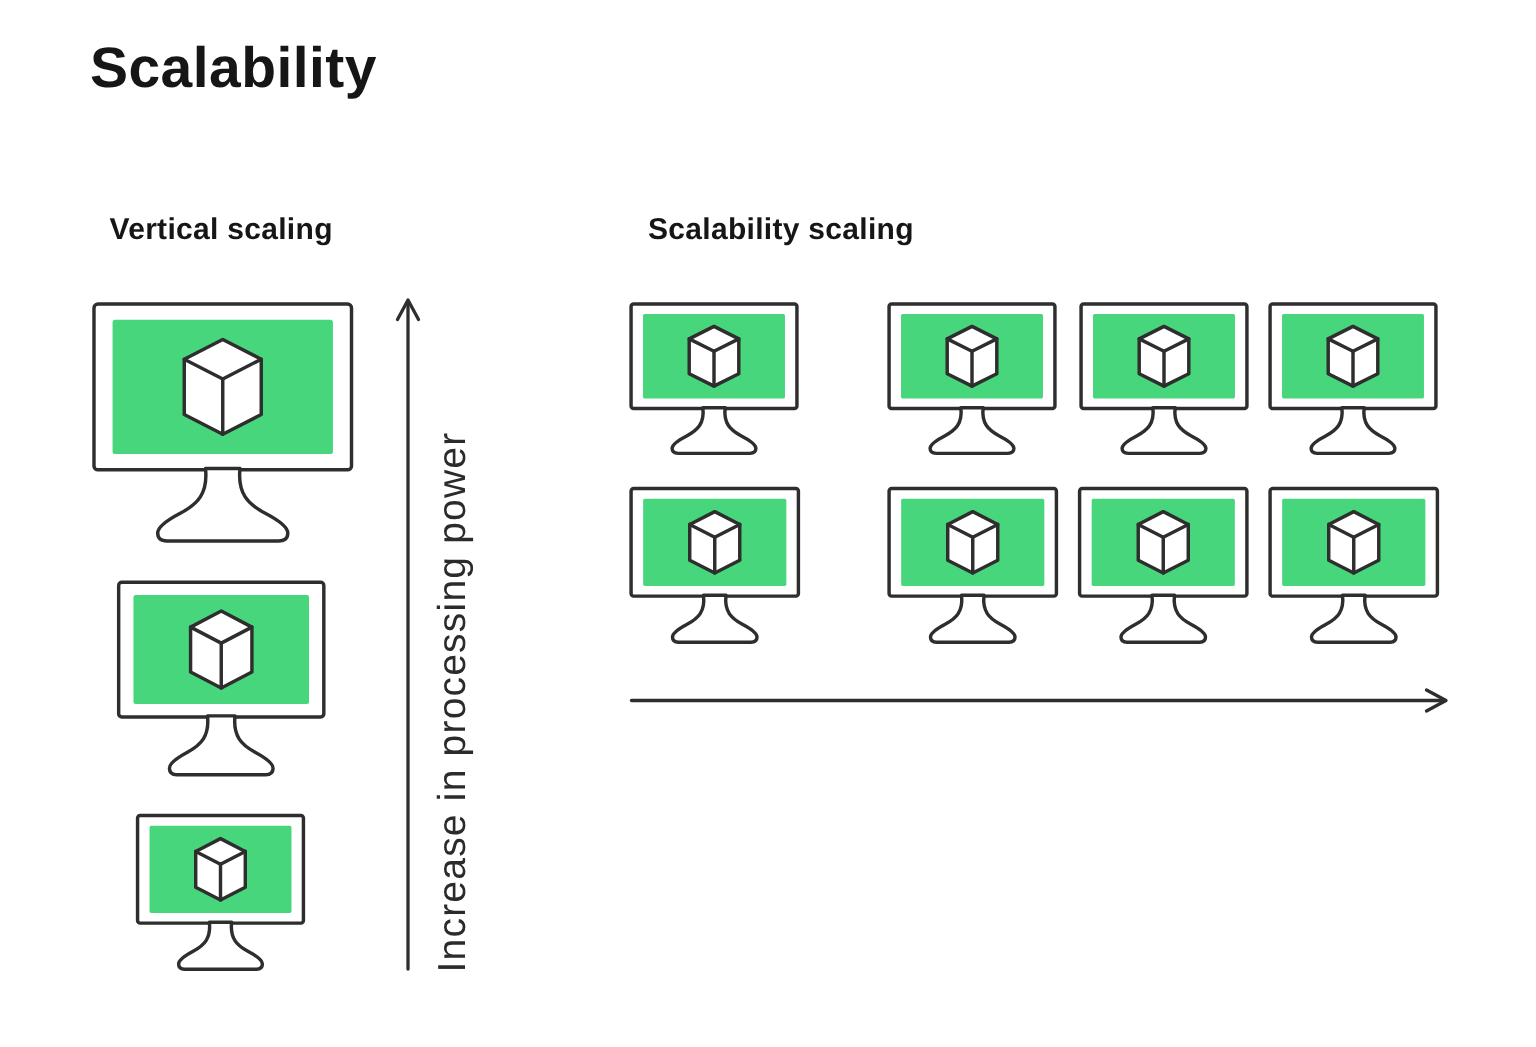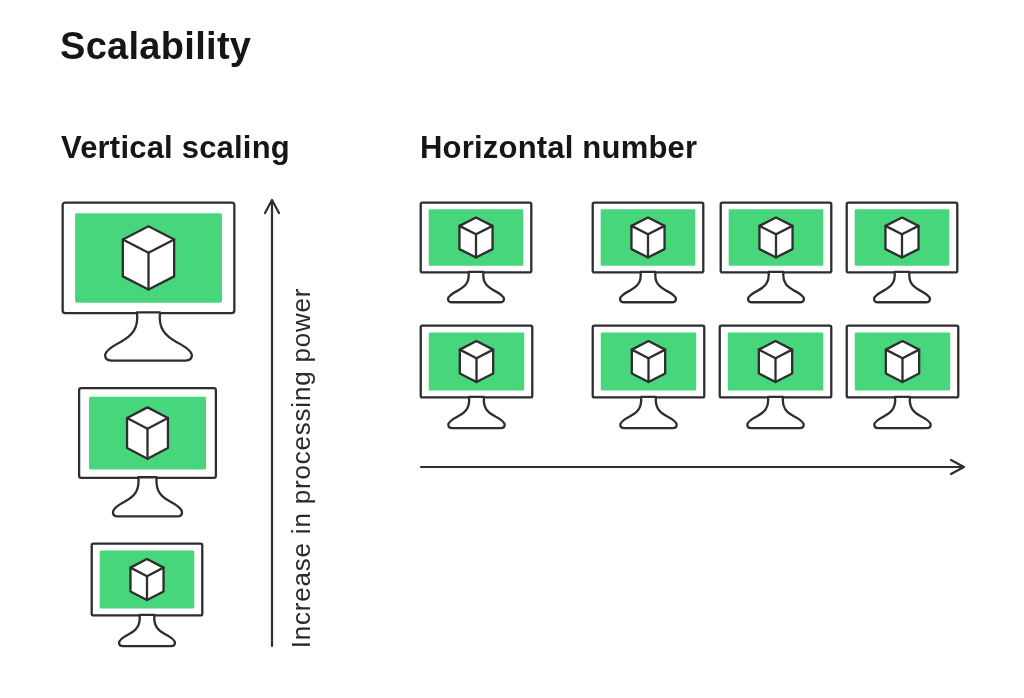--- a/index.html
+++ b/index.html
@@ -11,22 +11,22 @@
     overflow:hidden;
     color:var(--text,#161616);
   }
   .page-title{
     position:absolute;left:60px;top:25px;
     font-size:38px;font-weight:700;letter-spacing:.3px;
     color:var(--text,#161616);margin:0;
   }
   .section-heading{
     position:absolute;
-    font-size:31px;font-weight:700;letter-spacing:.2px;
-    color:var(--text,#161616);margin:0;
+    font-size:20px;font-weight:700;letter-spacing:.2px;
+    color:var(--text,#161616);margin:12px;
   }
   .heading-vertical{left:61px;top:130px;}
   .heading-horizontal{left:420px;top:130px;}
 
   .monitor{position:absolute;}
   .monitor svg{display:block;width:100%;height:100%;}
 
   
   .mon-v-large {left:60px; top:200px;width:177px;height:165px;}
   .mon-v-medium{left:77px; top:386px;width:141px;height:134px;}
@@ -119,21 +119,21 @@
       </svg>
   </div>
 
   <svg class="arrow arrow-vertical" viewBox="0 0 22 454" preserveAspectRatio="none">
     <line x1="11" y1="450" x2="11" y2="6"></line>
     <polyline points="4,17 11,4 18,17"></polyline>
   </svg>
 
   <div class="axis-label axis-label-vertical">Increase in processing power</div>
 
-  <h2 class="section-heading heading-horizontal">Horizontal number</h2>
+  <h2 class="section-heading heading-horizontal">Scalability scaling</h2>
 
   <div class="monitor mon-h-r1c1">
     <svg viewBox="0 0 200 188" preserveAspectRatio="none">
         <use href="#monitor-sym"></use>
       </svg>
   </div>
   <div class="monitor mon-h-r1c2">
     <svg viewBox="0 0 200 188" preserveAspectRatio="none">
         <use href="#monitor-sym"></use>
       </svg>

